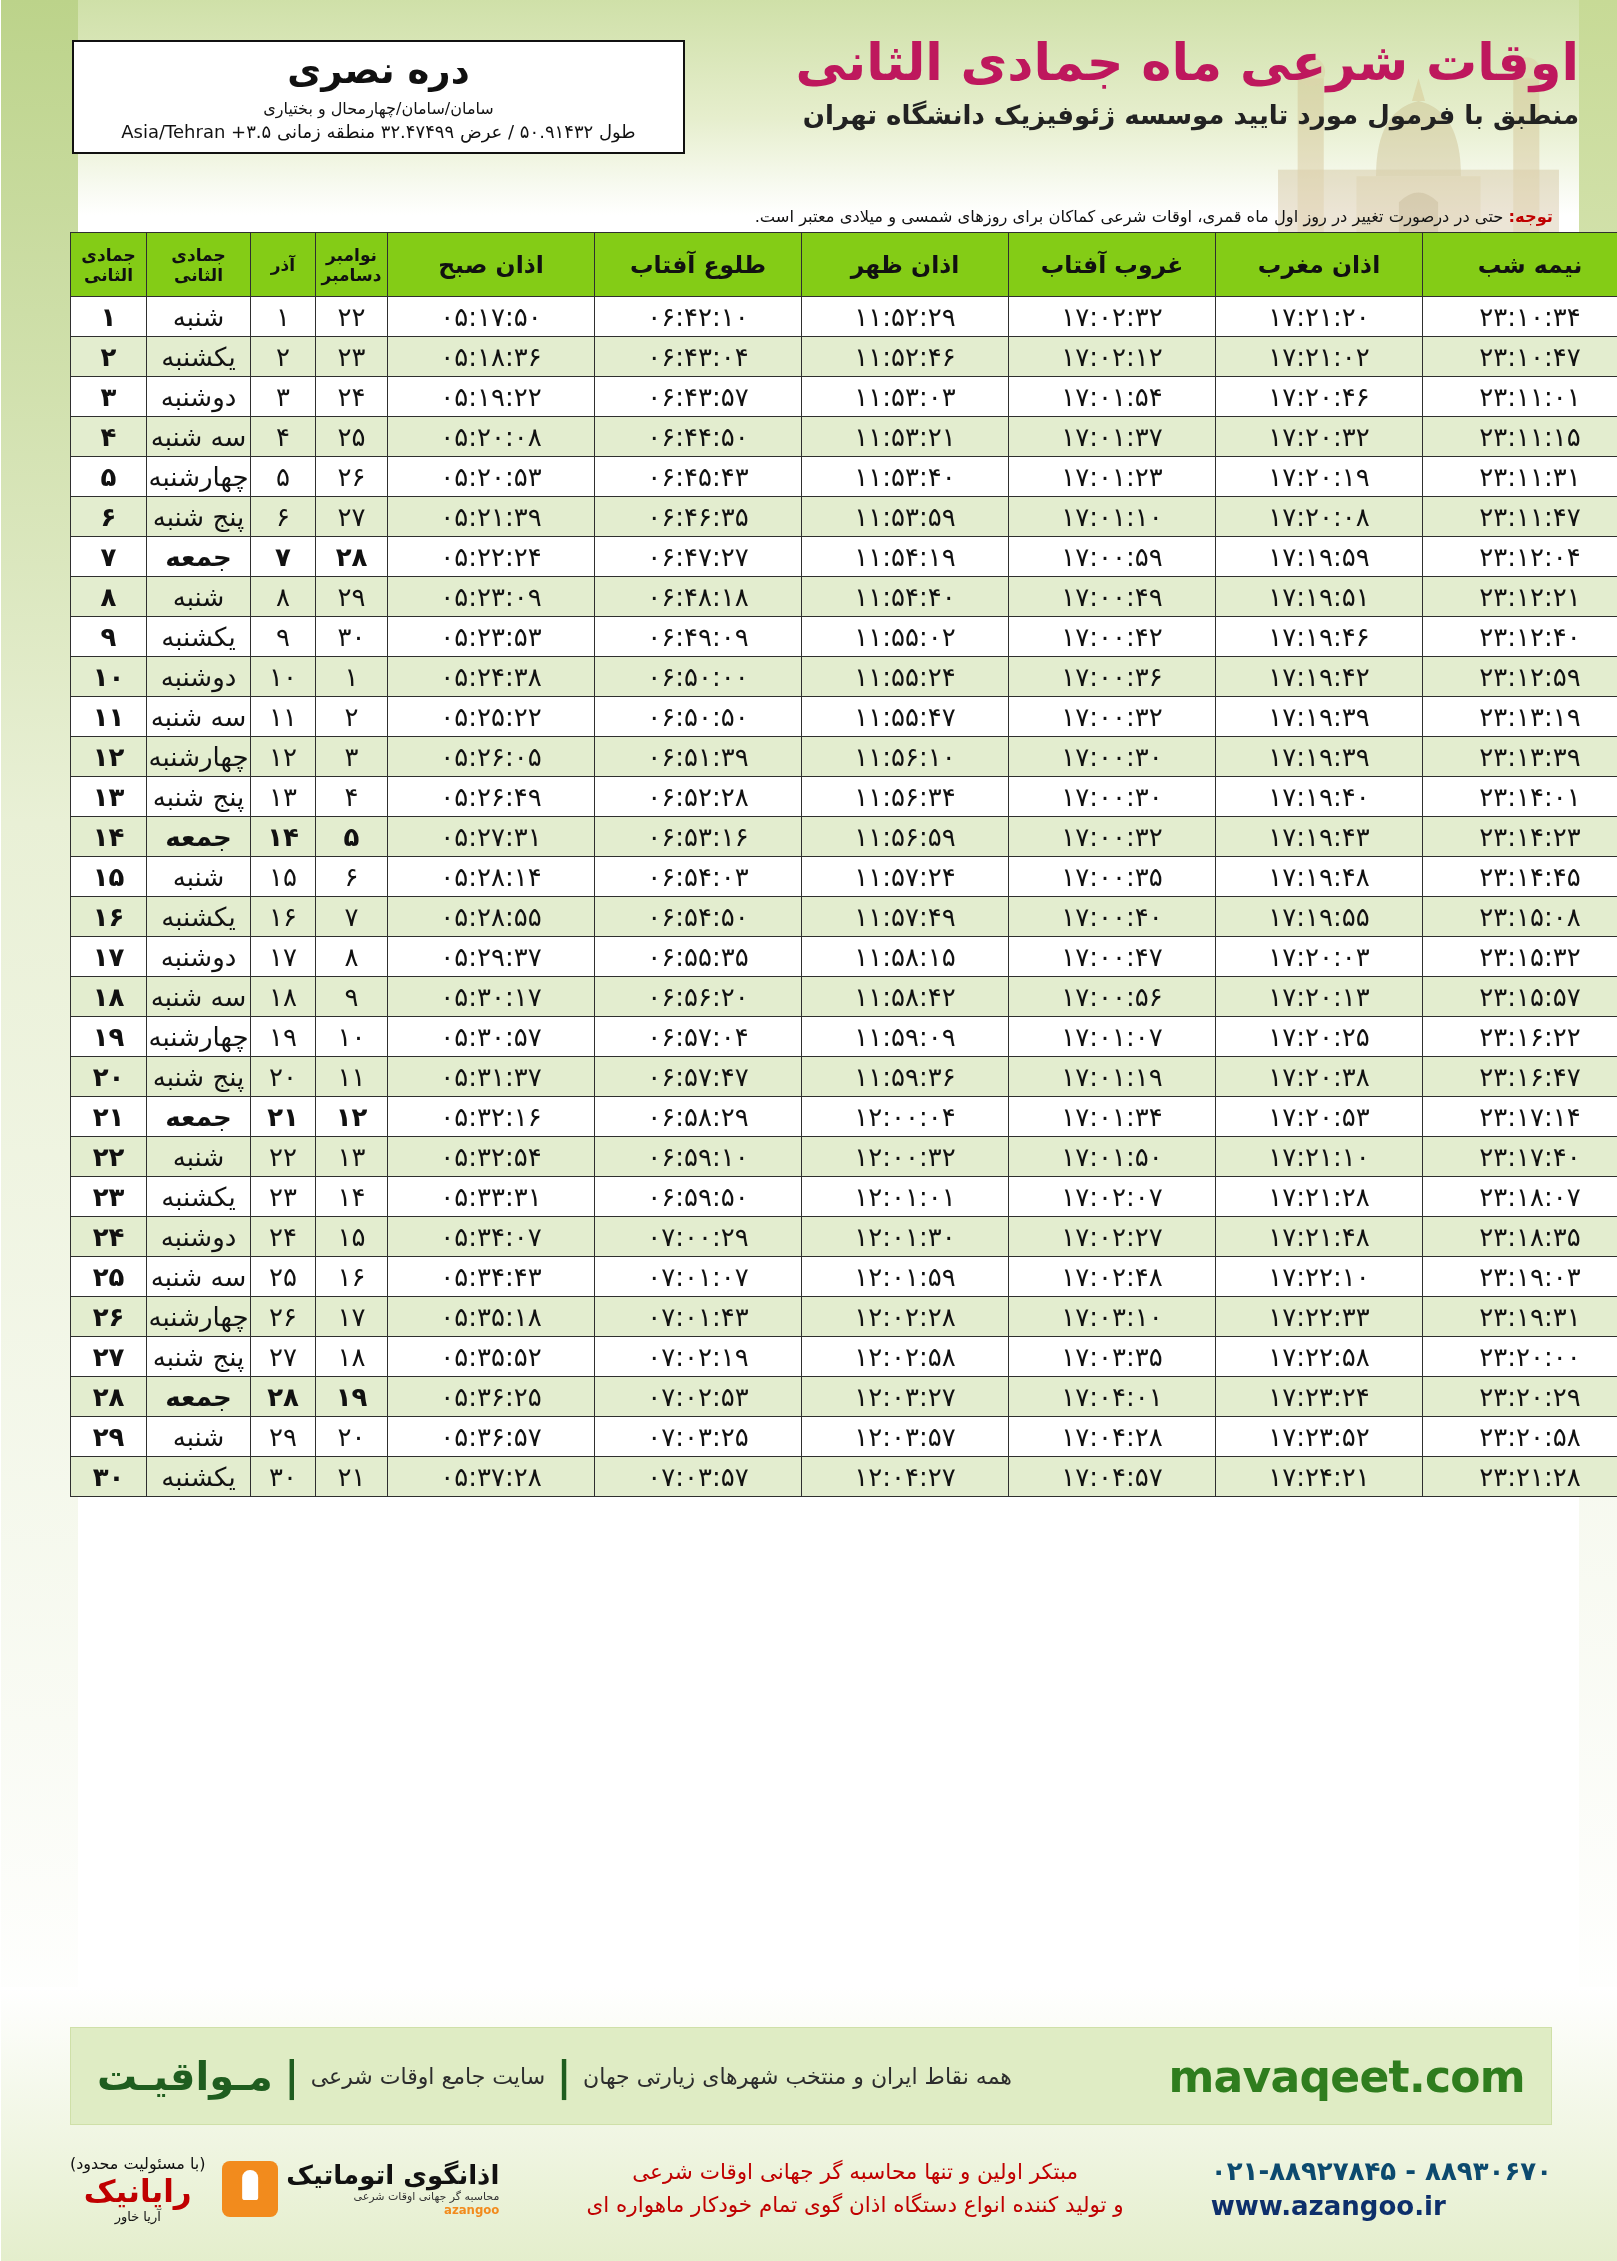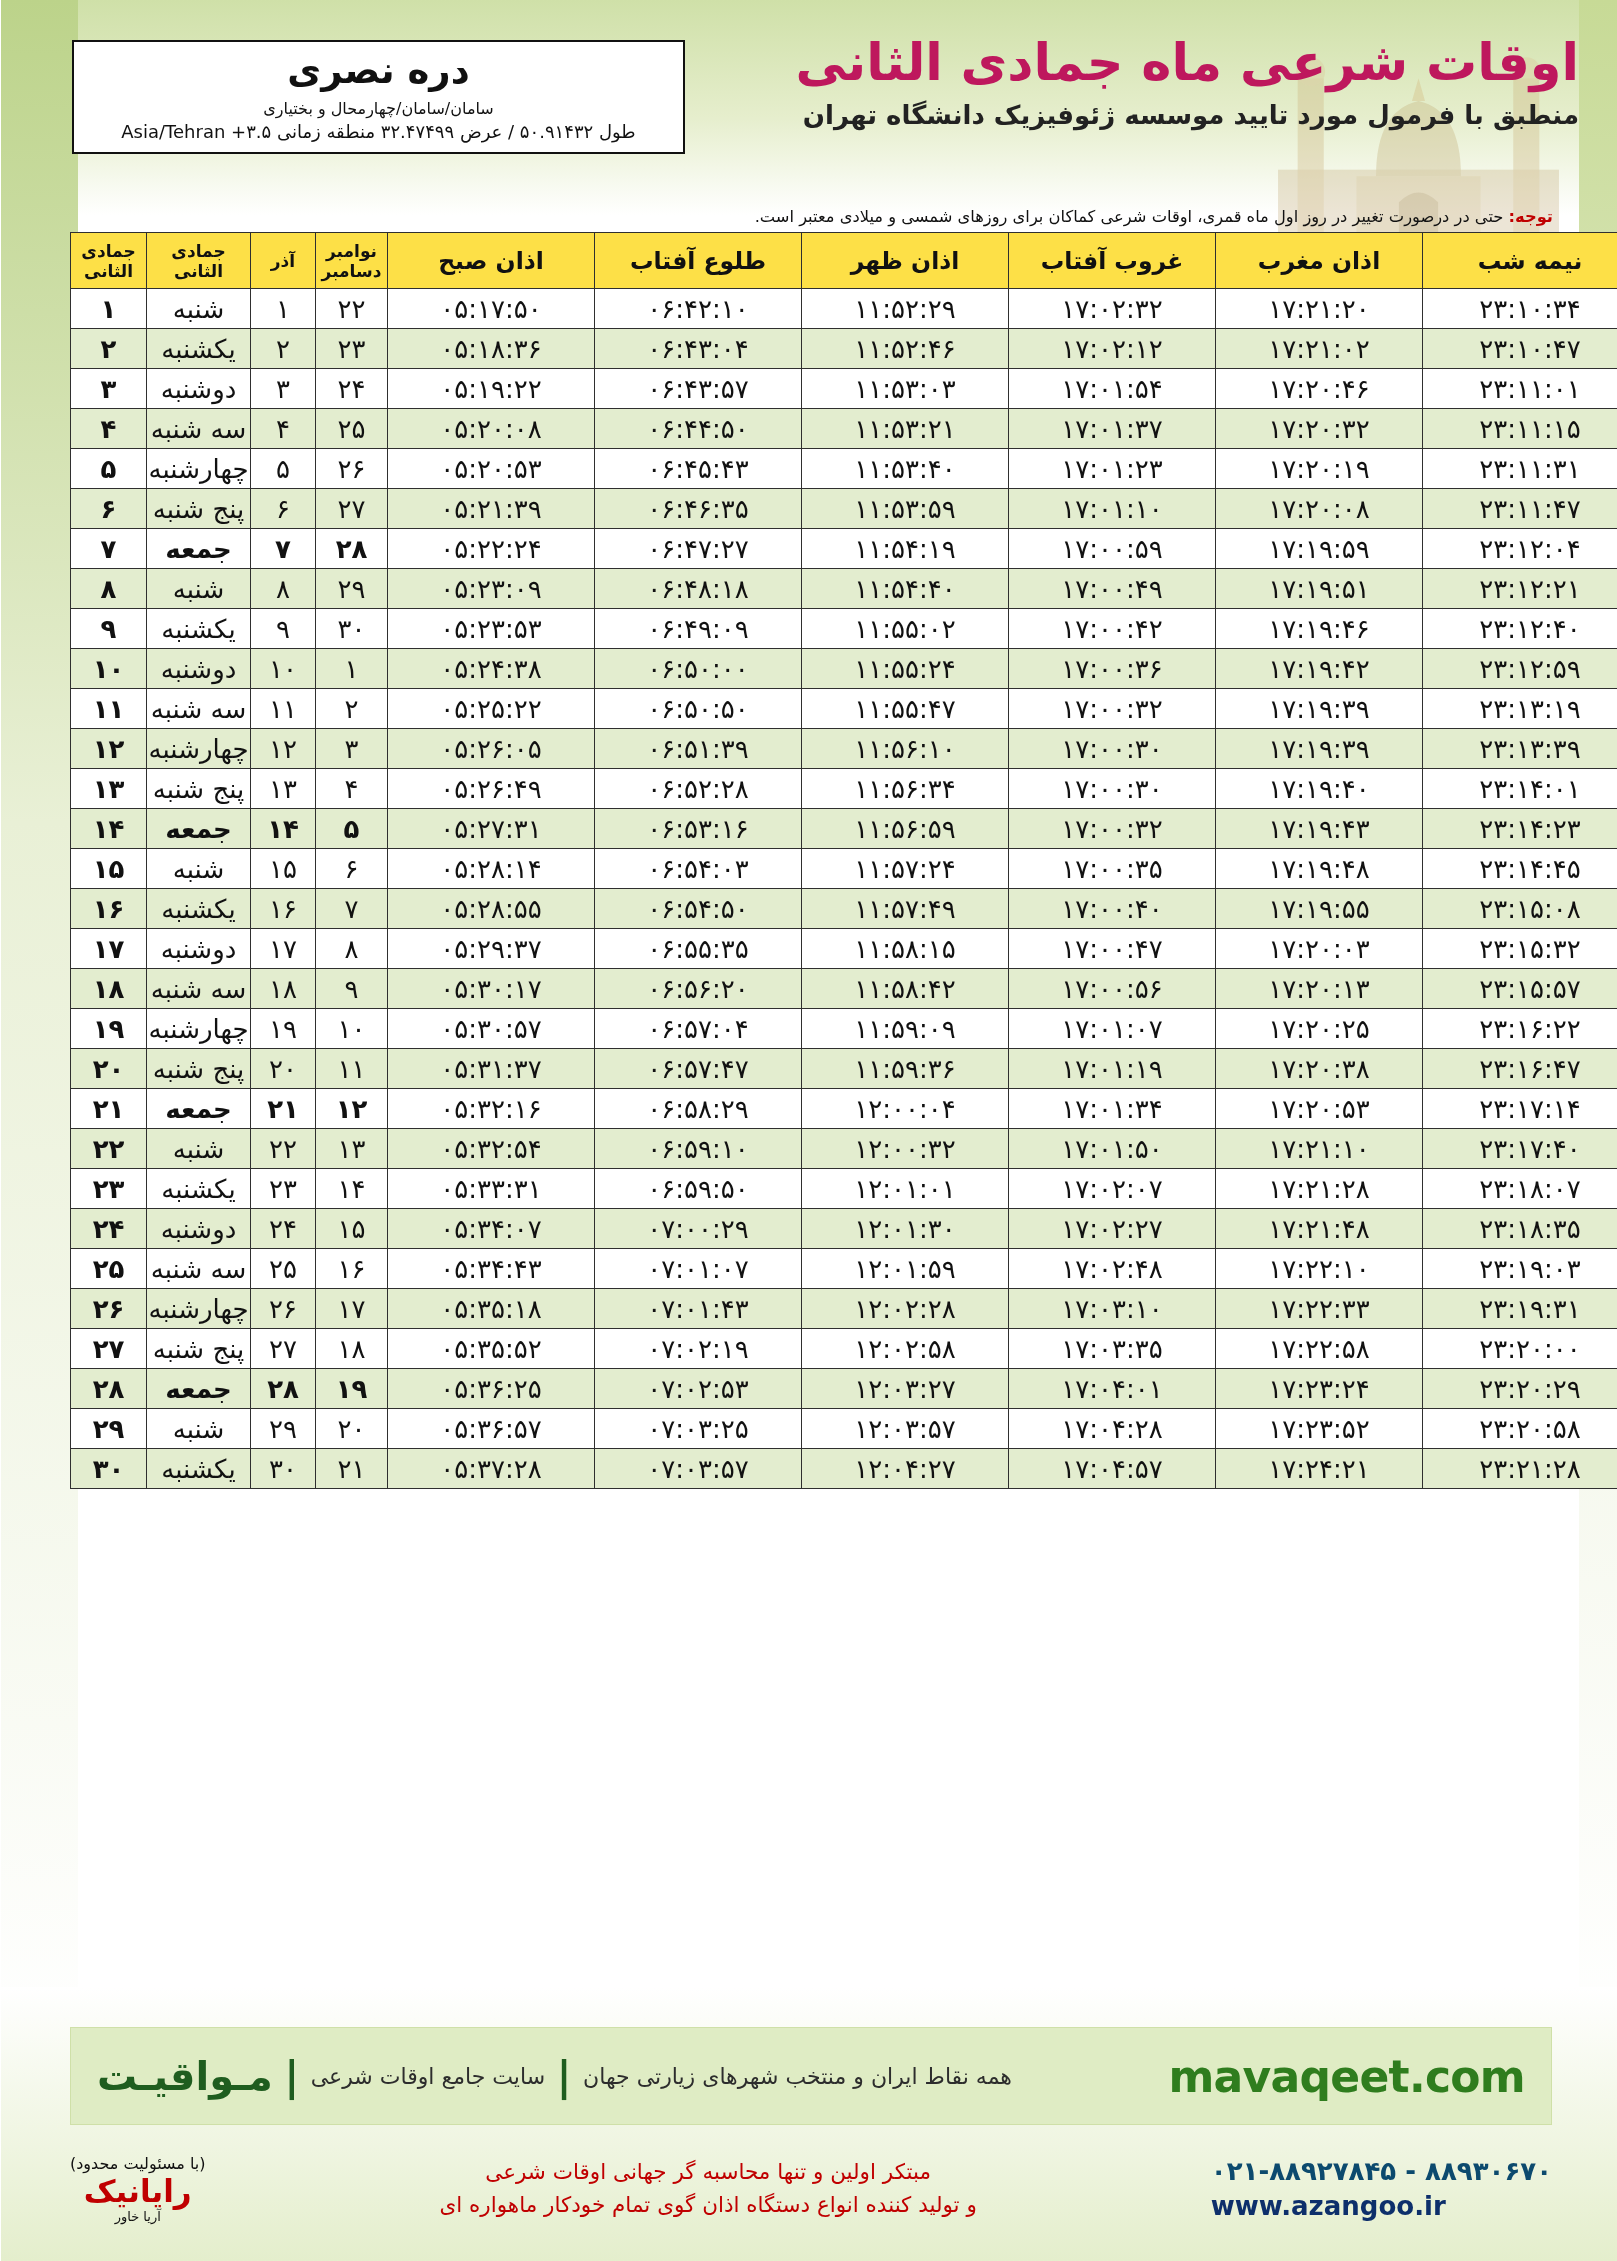--- a/index.html
+++ b/index.html
@@ -73,25 +73,25 @@
     width: 1482px;
     border-collapse: collapse;
     table-layout: fixed;
   }
   table.times th, table.times td {
     border: 1.3px solid #2f2f2f;
     text-align: center;
     font-family: "DejaVu Sans", sans-serif;
   }
   table.times thead th {
-    background: #fde047;
+    background: #84cc16;
     color: #111;
     font-size: 23.5px;
     font-weight: bold;
-    height: 56px;
+    height: 64px;
     padding: 0 2.6px;
   }
   table.times thead th.sub {
     font-size: 17px; font-weight: bold;
   }
   table.times tbody td {
     height: 40px;
     font-size: 26px;
     color: #111;
     padding: 0;
@@ -607,20 +607,28 @@
     <div class="phone">۰۲۱-۸۸۹۲۷۸۴۵ - ۸۸۹۳۰۶۷۰</div>
     <div class="site">www.azangoo.ir</div>
   </div>
 
   <div class="f-center">
     <div>مبتکر اولین و تنها محاسبه گر جهانی اوقات شرعی</div>
     <div>و تولید کننده انواع دستگاه اذان گوی تمام خودکار ماهواره ای</div>
   </div>
 
   <div class="f-right">
+    <div class="logo-azangoo">
+      <div class="azan-text">
+        <div class="t1">اذانگوی اتوماتیک</div>
+        <div class="t2">محاسبه گر جهانی اوقات شرعی</div>
+        <div class="t3">azangoo</div>
+      </div>
+      <div class="azan-mark"></div>
+    </div>
     <div class="logo-rayanic">
       <div class="ln1">(با مسئولیت محدود)</div>
       <div class="ln2"><span class="red">رایانیک</span></div>
       <div class="ln3">آریا خاور</div>
     </div>
   </div>
 </div>
 
 
 </body></html>

